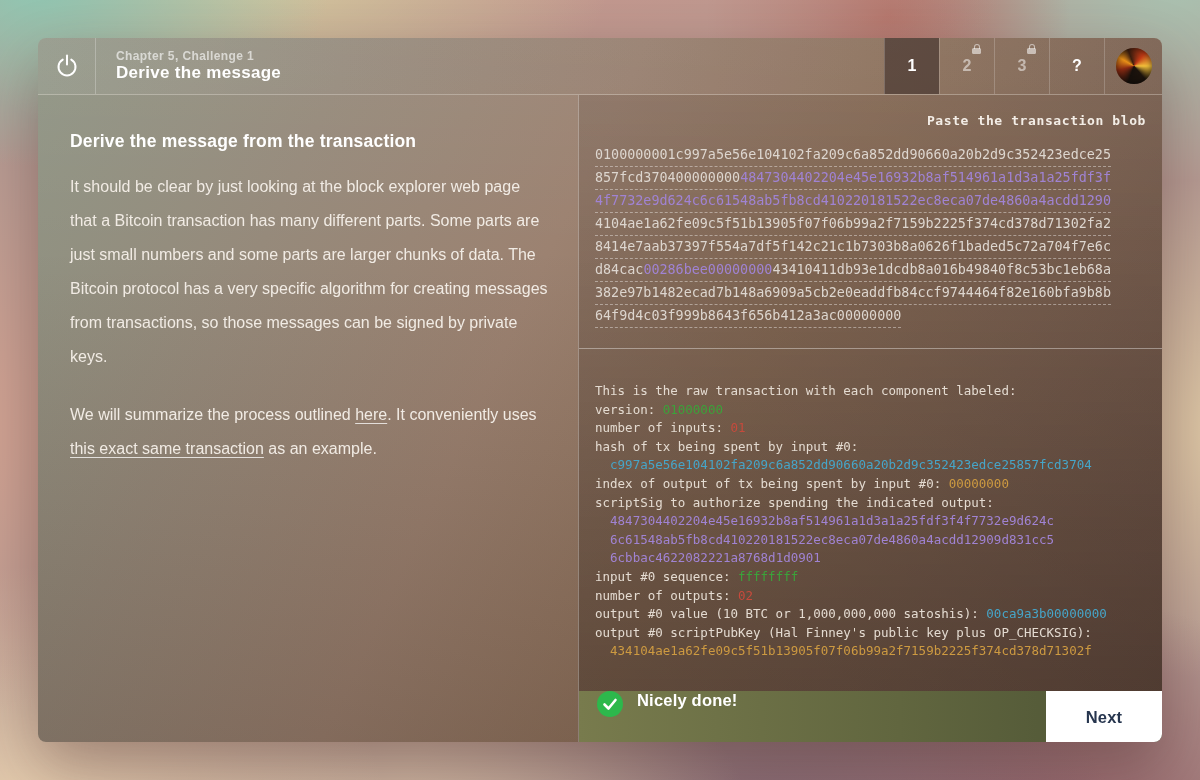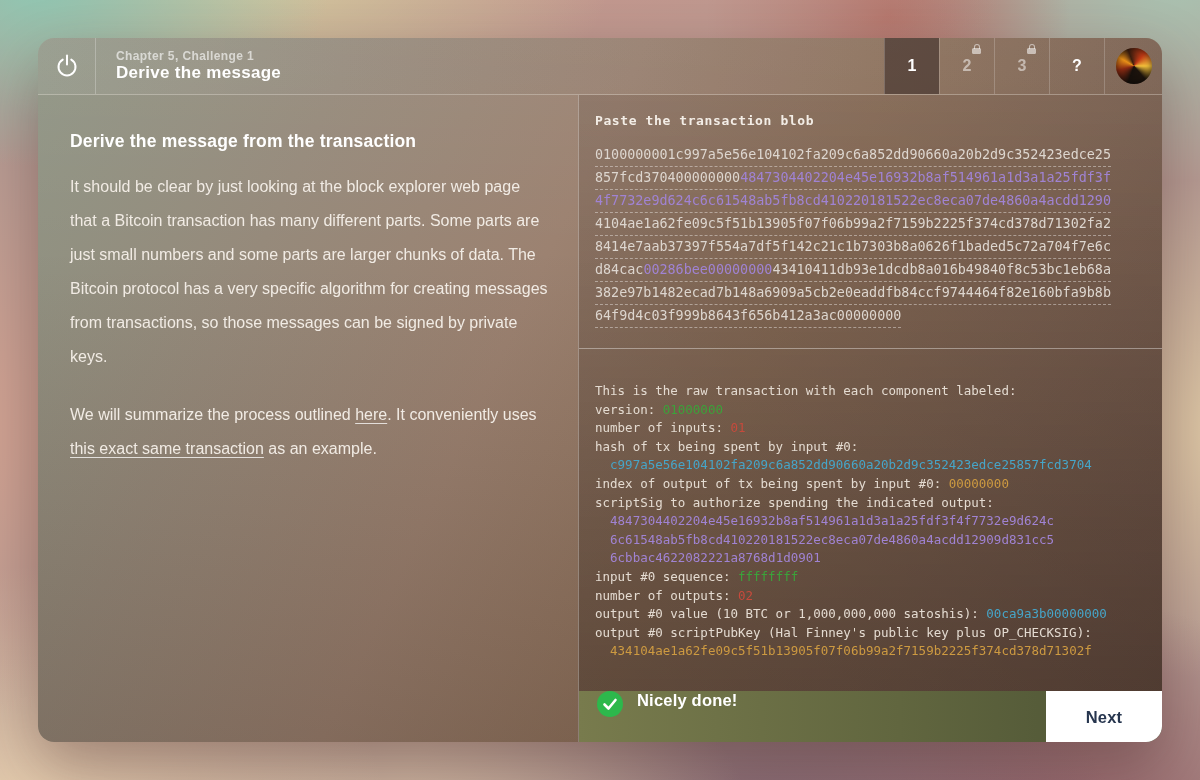--- a/index.html
+++ b/index.html
@@ -15,21 +15,21 @@
       radial-gradient(420px 280px at 98% -2%, rgba(168,196,178,0.95), rgba(168,196,178,0) 70%),
       radial-gradient(420px 420px at -5% 55%, rgba(216,164,146,0.9), rgba(216,164,146,0) 70%),
       radial-gradient(520px 360px at 2% 105%, rgba(236,212,178,0.95), rgba(236,212,178,0) 70%),
       radial-gradient(480px 320px at 35% 108%, rgba(217,194,168,0.85), rgba(217,194,168,0) 70%),
       radial-gradient(520px 340px at 63% 108%, rgba(122,92,107,0.9), rgba(122,92,107,0) 70%),
       radial-gradient(480px 340px at 88% 108%, rgba(142,90,99,0.95), rgba(142,90,99,0) 72%),
       radial-gradient(420px 360px at 103% 55%, rgba(227,205,167,0.9), rgba(227,205,167,0) 70%);
   }
   .window{
     position:absolute;left:38px;top:38px;width:1124px;height:704px;
-    border-radius:16px;overflow:hidden;
+    border-radius:8px;overflow:hidden;
     background:linear-gradient(115deg,#8f9585 0%,#968a7b 22%,#9c8271 42%,#937660 60%,#856a59 78%,#745a4e 100%);
     box-shadow:0 24px 60px rgba(60,30,30,0.35);
   }
   .window::after{content:"";position:absolute;inset:0;pointer-events:none;
     background:linear-gradient(180deg,rgba(255,255,255,0.05) 0%,rgba(0,0,0,0) 30%,rgba(40,24,16,0.22) 100%);}
   
   .topbar{height:56px;display:flex;align-items:stretch;position:relative;z-index:3;
     border-bottom:1px solid rgba(235,230,220,0.35);
     background:linear-gradient(90deg,rgba(255,255,255,0.06),rgba(0,0,0,0.07));}
   .power-btn{width:57px;display:flex;align-items:center;justify-content:center;
@@ -57,21 +57,21 @@
   .lesson-title{font-size:17.5px;font-weight:bold;color:#ffffff;margin:0 0 18px 0;letter-spacing:0.2px;}
   .left-panel p{font-size:16px;line-height:34px;color:#f1ebe4;margin:0 4px 24px 0;}
   .link{text-decoration:underline;text-underline-offset:3px;text-decoration-color:rgba(255,255,255,0.75);cursor:pointer;}
   .italic{font-style:italic;}
   .right-panel{flex:1;border-left:1px solid rgba(255,255,255,0.3);position:relative;
     display:flex;flex-direction:column;box-sizing:border-box;
     background:linear-gradient(180deg,rgba(32,20,14,0.12),rgba(32,20,14,0.34));}
   
   .blob-section{padding:18px 16px 20px 16px;border-bottom:1px solid rgba(255,255,255,0.38);cursor:text;}
   .blob-heading{font-family:"DejaVu Sans Mono",monospace;font-size:13px;font-weight:bold;
-    color:#f3ede6;letter-spacing:0.6px;margin-bottom:16px;}
+    color:#f3ede6;letter-spacing:0.6px;margin-bottom:16px;text-align:right;}
   .blob-line{font-family:"DejaVu Sans Mono",monospace;font-size:13.4px;white-space:pre;
     padding:3px 0 4px 0;border-bottom:1px dashed rgba(255,255,255,0.4);width:fit-content;}
   
   .breakdown{flex:1;overflow:hidden;padding:33px 12px 0 16px;
     font-family:"DejaVu Sans Mono",monospace;font-size:12.5px;line-height:18.6px;
     color:#e4dbd1;white-space:pre;}
   .bd-line{white-space:pre;}
   .c-base{color:inherit;}
   .blob-line .c-base{color:#ddd6cf;}
   .c-purple{color:#a083d3;}

